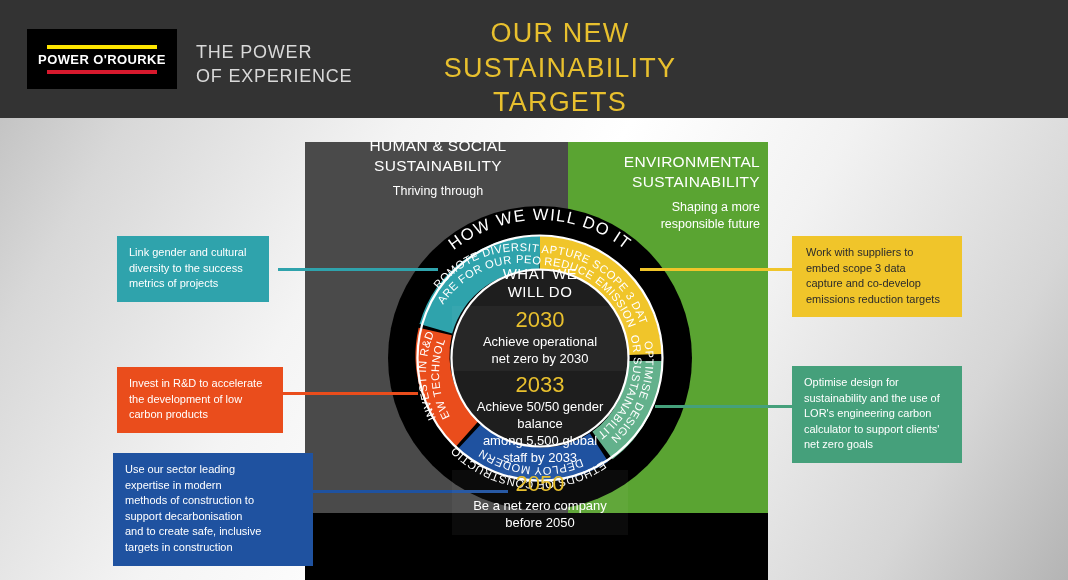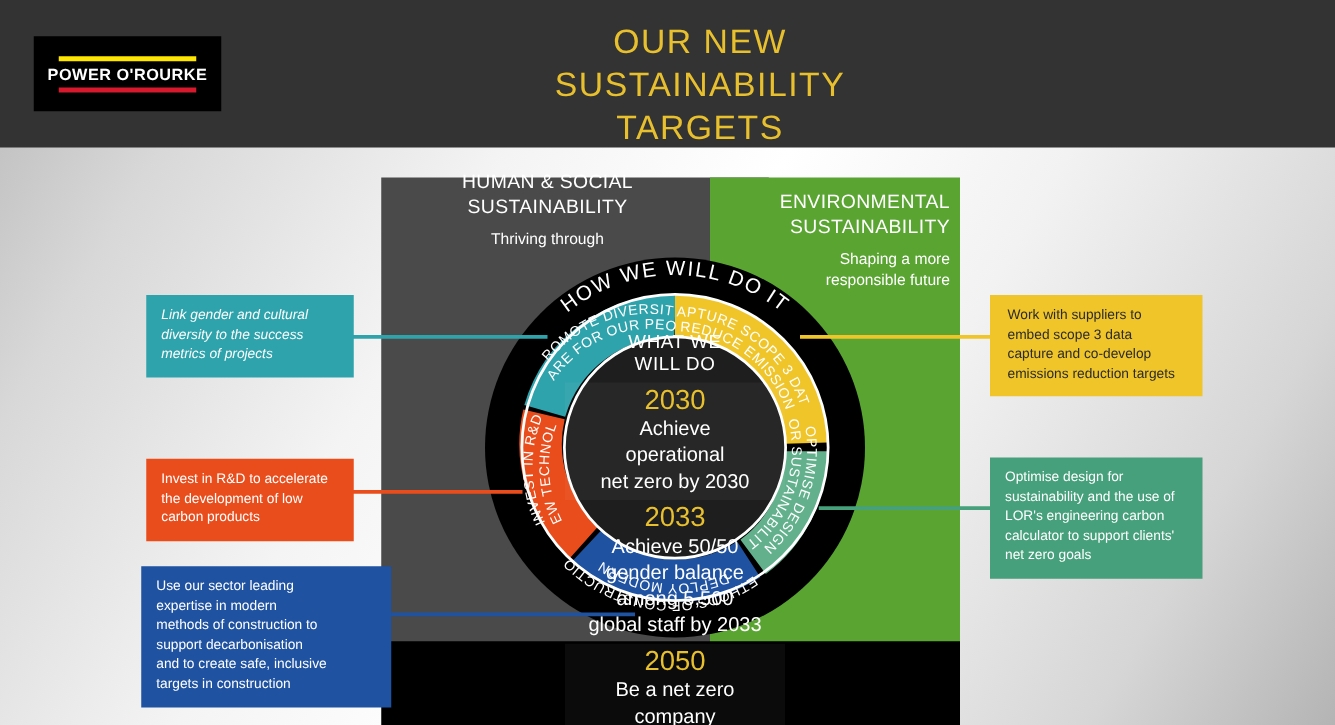--- a/index.html
+++ b/index.html
@@ -105,21 +105,21 @@
   .c-head {
     font-size: 15px; line-height: 1.2; letter-spacing: 0.5px;
     font-weight: 400; margin-bottom: 5px;
   }
   .goal { width: 176px; padding: 2px 0 4px; }
   .goal.band { background: rgba(255,255,255,0.045); }
   .goal .yr {
     color: #e8c02e; font-size: 22px; line-height: 1.12; font-weight: 400;
   }
   .goal .txt {
-    font-size: 16px; line-height: 1.32; font-weight: 300; color:#ffffff;
+    font-size: 13px; line-height: 1.32; font-weight: 300; color:#ffffff;
     padding: 0 18px;
   }
 
   
   .callout {
     position: absolute; z-index: 8;
     padding: 9px 12px 10px 12px;
     font-size: 11px; line-height: 1.42; font-weight: 300;
     color: #ffffff;
   }
@@ -128,20 +128,24 @@
 </head>
 <body>
 
 <div id="stage">
 
   <div class="header">
     <div class="logo-box">
       <div class="logo-bar yellow"></div>
       <div class="logo-word">POWER O'ROURKE</div>
       <div class="logo-bar red"></div>
+    </div>
+    <div class="tagline">
+      <div>THE POWER</div>
+      <div>OF EXPERIENCE</div>
     </div>
     <div class="main-title">
       <div>OUR NEW</div>
       <div>SUSTAINABILITY</div>
       <div>TARGETS</div>
     </div>
   </div>
 
   <div class="panel-grey"></div>
   <div class="panel-green"></div>
@@ -271,21 +275,21 @@
       <div class="txt">among 5,500 global staff by 2033</div>
     </div>
 
     <div class="goal band">
       <div class="yr">2050</div>
       <div class="txt">Be a net zero company</div>
       <div class="txt">before 2050</div>
     </div>
   </div>
 
-  <div class="callout" id="co-teal" style="left:117px; top:236px; width:166px; background:#2fa3ac;font-style:italic;">
+  <div class="callout" id="co-teal" style="left:117px; top:236px; width:152px; background:#2fa3ac;">
     <div>Link gender and cultural</div>
     <div>diversity to the success</div>
     <div>metrics of projects</div>
   </div>
 
   <div class="callout" id="co-orange" style="left:117px; top:367px; width:166px; background:#ea4d1c;">
     <div>Invest in R&amp;D to accelerate</div>
     <div>the development of low</div>
     <div>carbon products</div>
   </div>

